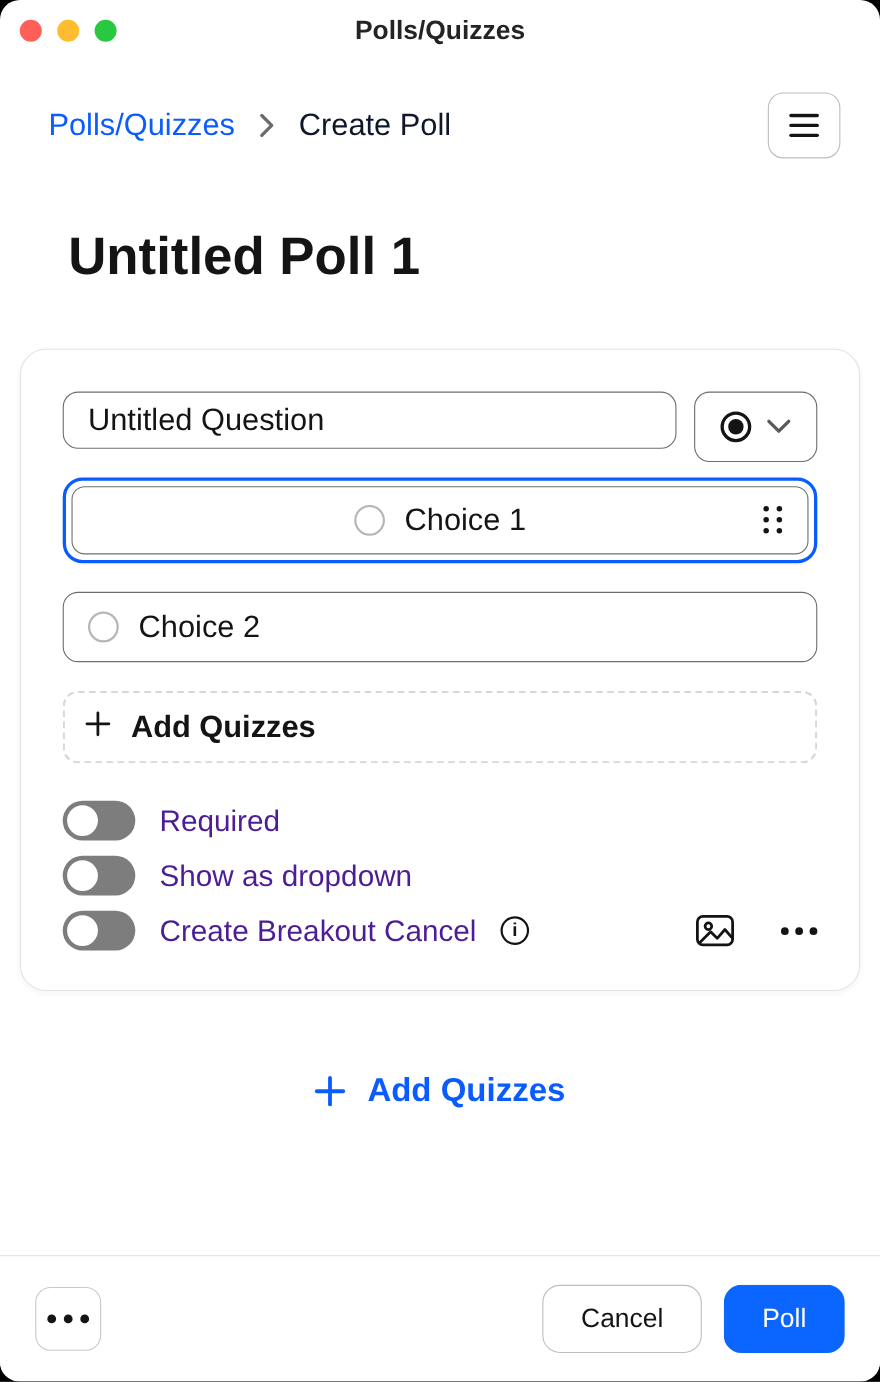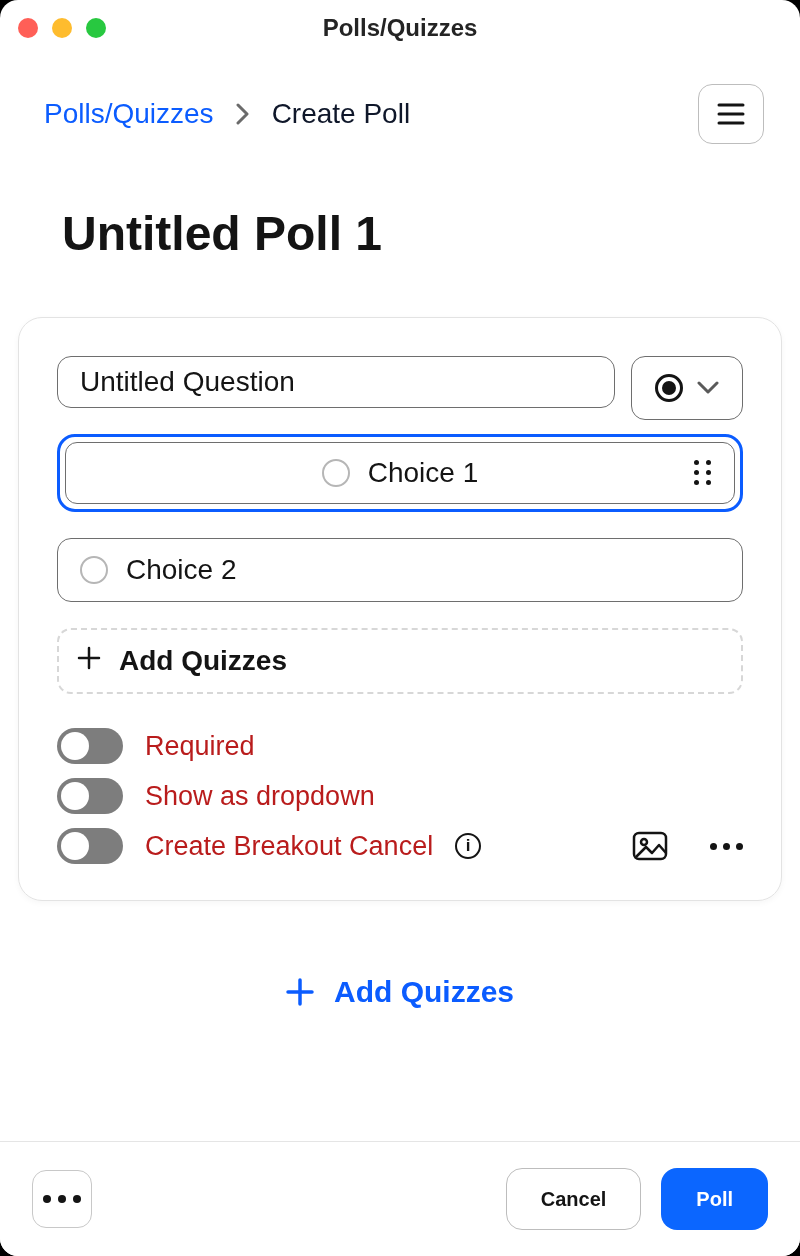--- a/index.html
+++ b/index.html
@@ -139,21 +139,21 @@
   .toggles { margin-top: 34px; display: flex; flex-direction: column; gap: 14px; }
   .toggle-row { display: flex; align-items: center; gap: 22px; }
   .toggle {
     width: 66px; height: 36px; border-radius: 18px; background: #7d7d7d;
     position: relative; cursor: pointer; flex: 0 0 auto;
   }
   .toggle::after {
     content: ""; position: absolute; left: 4px; top: 4px;
     width: 28px; height: 28px; background: #fff; border-radius: 50%;
   }
-  .toggle-label { font-size: 27px; color: #b91c1c; }
+  .toggle-label { font-size: 27px; color: #4c1d95; }
   .info-icon {
     width: 26px; height: 26px; border: 2px solid #141414; border-radius: 50%;
     display: inline-flex; align-items: center; justify-content: center;
     font-size: 17px; font-weight: 600; color: #141414;
   }
   .toggle-row.last { position: relative; }
   .row-right-actions {
     position: absolute; right: 0; top: 50%; transform: translateY(-50%);
     display: flex; align-items: center; gap: 42px;
   }
@@ -178,21 +178,21 @@
   }
   .footer-left {
     width: 60px; height: 58px; border: 1.5px solid #c8c8c8; border-radius: 14px;
     display: flex; align-items: center; justify-content: center; cursor: pointer; background:#fff;
   }
   .footer-left .dots { gap: 7px; }
   .footer-left .dots span { width: 8px; height: 8px; }
   .footer-right { display: flex; gap: 20px; }
   .btn {
     height: 62px; padding: 0 34px; border-radius: 16px;
-    font-size: 20px; font-weight: 700; cursor: pointer;
+    font-size: 24px; font-weight: 400; cursor: pointer;
     display: flex; align-items: center; justify-content: center;
     border: 1.5px solid transparent;
   }
   .btn.secondary { background: #fff; color: #141414; border-color: #bdbdbd; }
   .btn.primary { background: #0b66ff; color: #fff; }
 </style>
 </head>
 <body>
 
 <div class="window">

